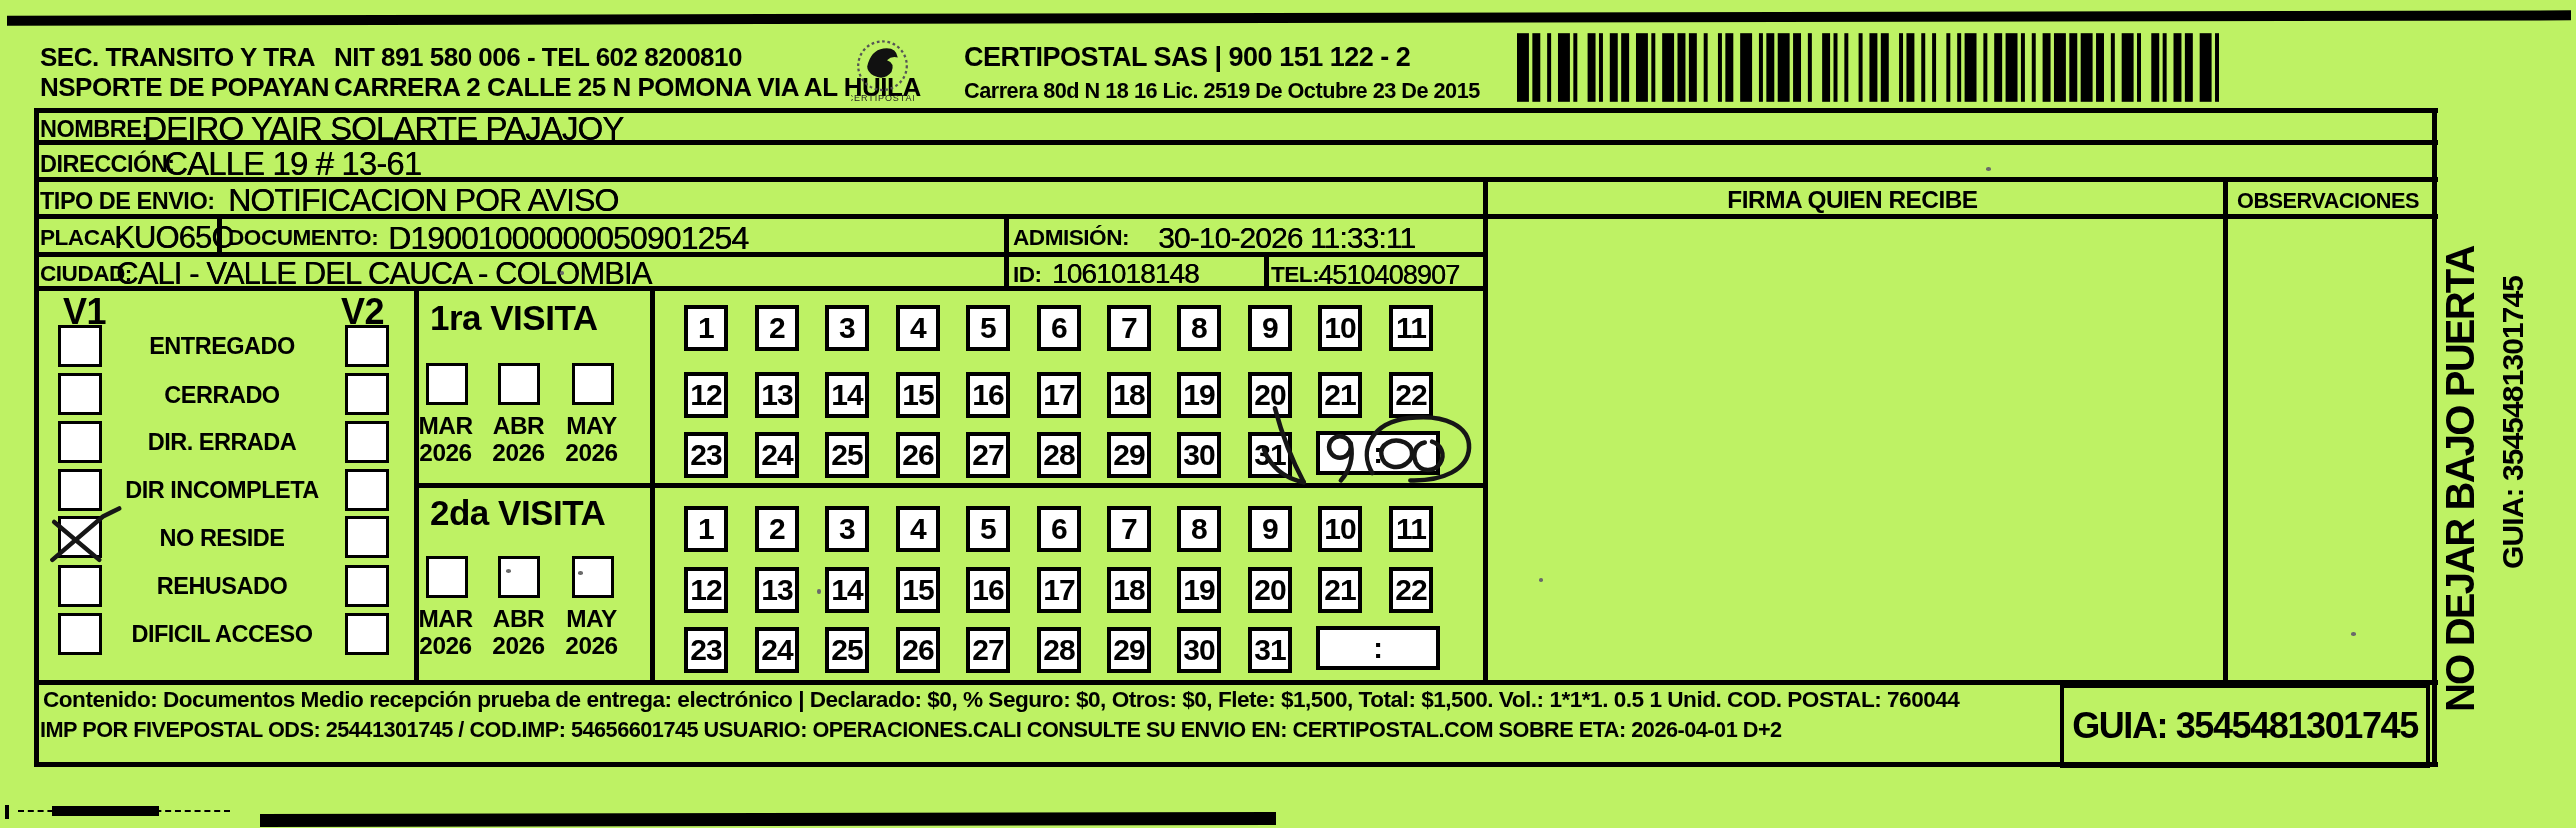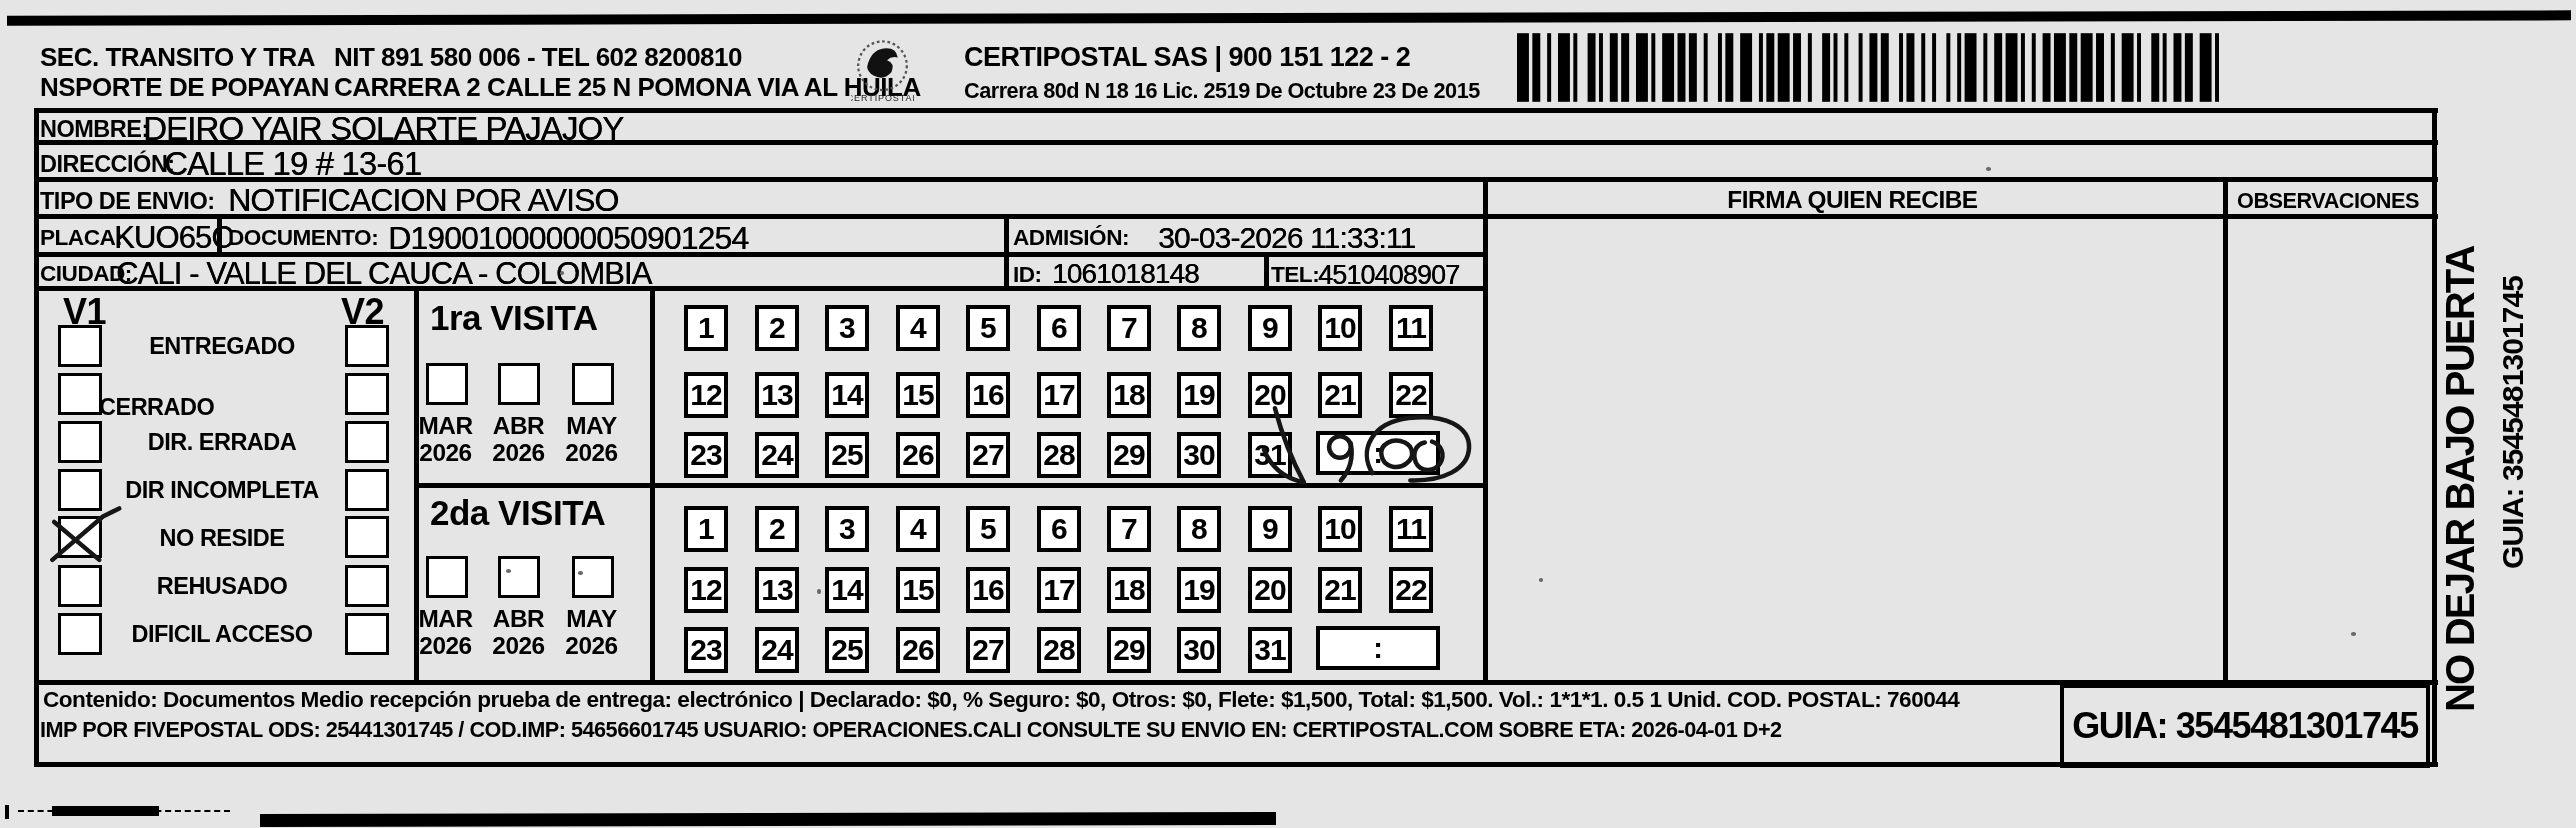--- a/index.html
+++ b/index.html
@@ -1,16 +1,16 @@
 <!DOCTYPE html>
 <html style="font-size:14.4px"><head>
 <meta charset="utf-8">
 <style>
   html,body{margin:0;padding:0;background:#fff;}
-  .page{position:relative;width:2576px;height:829px;background:#e5e5e5;overflow:hidden;
+  .page{position:relative;width:2576px;height:829px;background:#bef264;overflow:hidden;
         font-family:"Liberation Sans", sans-serif;color:#000;}
   .t{position:absolute;white-space:nowrap;}
   .lbl{font-weight:bold;letter-spacing:-0.5px;}
   .val{font-weight:normal;letter-spacing:-0.9px;text-shadow:0.4px 0.4px 0 #000;}
   .hline,.vline{position:absolute;background:#000;}
   .cbx{position:absolute;border:3.6px solid #000;background:#fff;}
   .daybox{position:absolute;border:4.5px solid #000;background:#fff;display:flex;align-items:center;
           justify-content:center;font-weight:bold;font-size:30px;letter-spacing:-0.9px;}
   .timebox{position:absolute;border:4.5px solid #000;background:#fff;display:flex;align-items:center;
            justify-content:center;font-weight:bold;font-size:29px;}
@@ -134,37 +134,37 @@
   <div class="t lbl" style="left:1483px;top:186px;width:739px;text-align:center;font-size:24.4px;">FIRMA QUIEN RECIBE</div>
 
   <div class="t val" style="left:228px;top:182px;font-size:32px;">NOTIFICACION POR AVISO</div>
   <div class="t lbl" style="left:2223px;top:188px;width:210px;text-align:center;font-size:21.7px;">OBSERVACIONES</div>
 
   <div class="t lbl" style="left:40px;top:225px;font-size:22.6px;">PLACA:</div>
   <div class="t val" style="left:114px;top:220px;font-size:31px;">KUO65C</div>
   <div class="t lbl" style="left:228px;top:225px;font-size:22.6px;">DOCUMENTO:</div>
   <div class="t val" style="left:388px;top:220px;font-size:32px;">D19001000000050901254</div>
   <div class="t lbl" style="left:1013px;top:225px;font-size:22.6px;">ADMISIÓN:</div>
-  <div class="t val" style="left:1158px;top:221px;font-size:30px;">30-03-2026 11:33:11</div>
+  <div class="t val" style="left:1158px;top:221px;font-size:30px;">30-10-2026 11:33:11</div>
 
   <div class="t lbl" style="left:40px;top:261px;font-size:22.6px;">CIUDAD:</div>
   <div class="t val" style="left:116px;top:256px;font-size:31px;">CALI - VALLE DEL CAUCA - COLOMBIA</div>
   <div class="t lbl" style="left:1013px;top:262px;font-size:22.6px;">ID:</div>
   <div class="t val" style="left:1052px;top:258px;font-size:28px;">1061018148</div>
   <div class="t lbl" style="left:1271px;top:262px;font-size:22.6px;">TEL:</div>
   <div class="t val" style="left:1318px;top:260px;font-size:27px;">4510408907</div>
 
   <div class="t lbl" style="left:63px;top:291px;font-size:36px;">V1</div>
   <div class="t lbl" style="left:341px;top:291px;font-size:36px;">V2</div>
   <div id="status-rows" style="position:absolute;inset:0;">
       <div class="cbx" style="left: 58px; top: 325px; width: 38px; height: 36px;"></div>
       <div class="t lbl" style="left: 99px; top: 333px; width: 246px; text-align: center; font-size: 23.5px;">ENTREGADO</div>
       <div class="cbx" style="left: 345px; top: 325px; width: 38px; height: 36px;"></div>
       <div class="cbx" style="left: 58px; top: 373px; width: 38px; height: 36px;"></div>
-      <div class="t lbl" style="left: 99px; top: 394px; width: 290px; text-align: left; font-size: 23.5px;">CERRADO</div>
+      <div class="t lbl" style="left: 99px; top: 382px; width: 246px; text-align: center; font-size: 23.5px;">CERRADO</div>
       <div class="cbx" style="left: 345px; top: 373px; width: 38px; height: 36px;"></div>
       <div class="cbx" style="left: 58px; top: 421px; width: 38px; height: 36px;"></div>
       <div class="t lbl" style="left: 99px; top: 429px; width: 246px; text-align: center; font-size: 23.5px;">DIR. ERRADA</div>
       <div class="cbx" style="left: 345px; top: 421px; width: 38px; height: 36px;"></div>
       <div class="cbx" style="left: 58px; top: 469px; width: 38px; height: 36px;"></div>
       <div class="t lbl" style="left: 99px; top: 477px; width: 246px; text-align: center; font-size: 23.5px;">DIR INCOMPLETA</div>
       <div class="cbx" style="left: 345px; top: 469px; width: 38px; height: 36px;"></div>
       <div class="cbx" style="left: 58px; top: 516px; width: 38px; height: 36px;"></div>
       <div class="t lbl" style="left: 99px; top: 525px; width: 246px; text-align: center; font-size: 23.5px;">NO RESIDE</div>
       <div class="cbx" style="left: 345px; top: 516px; width: 38px; height: 36px;"></div>

